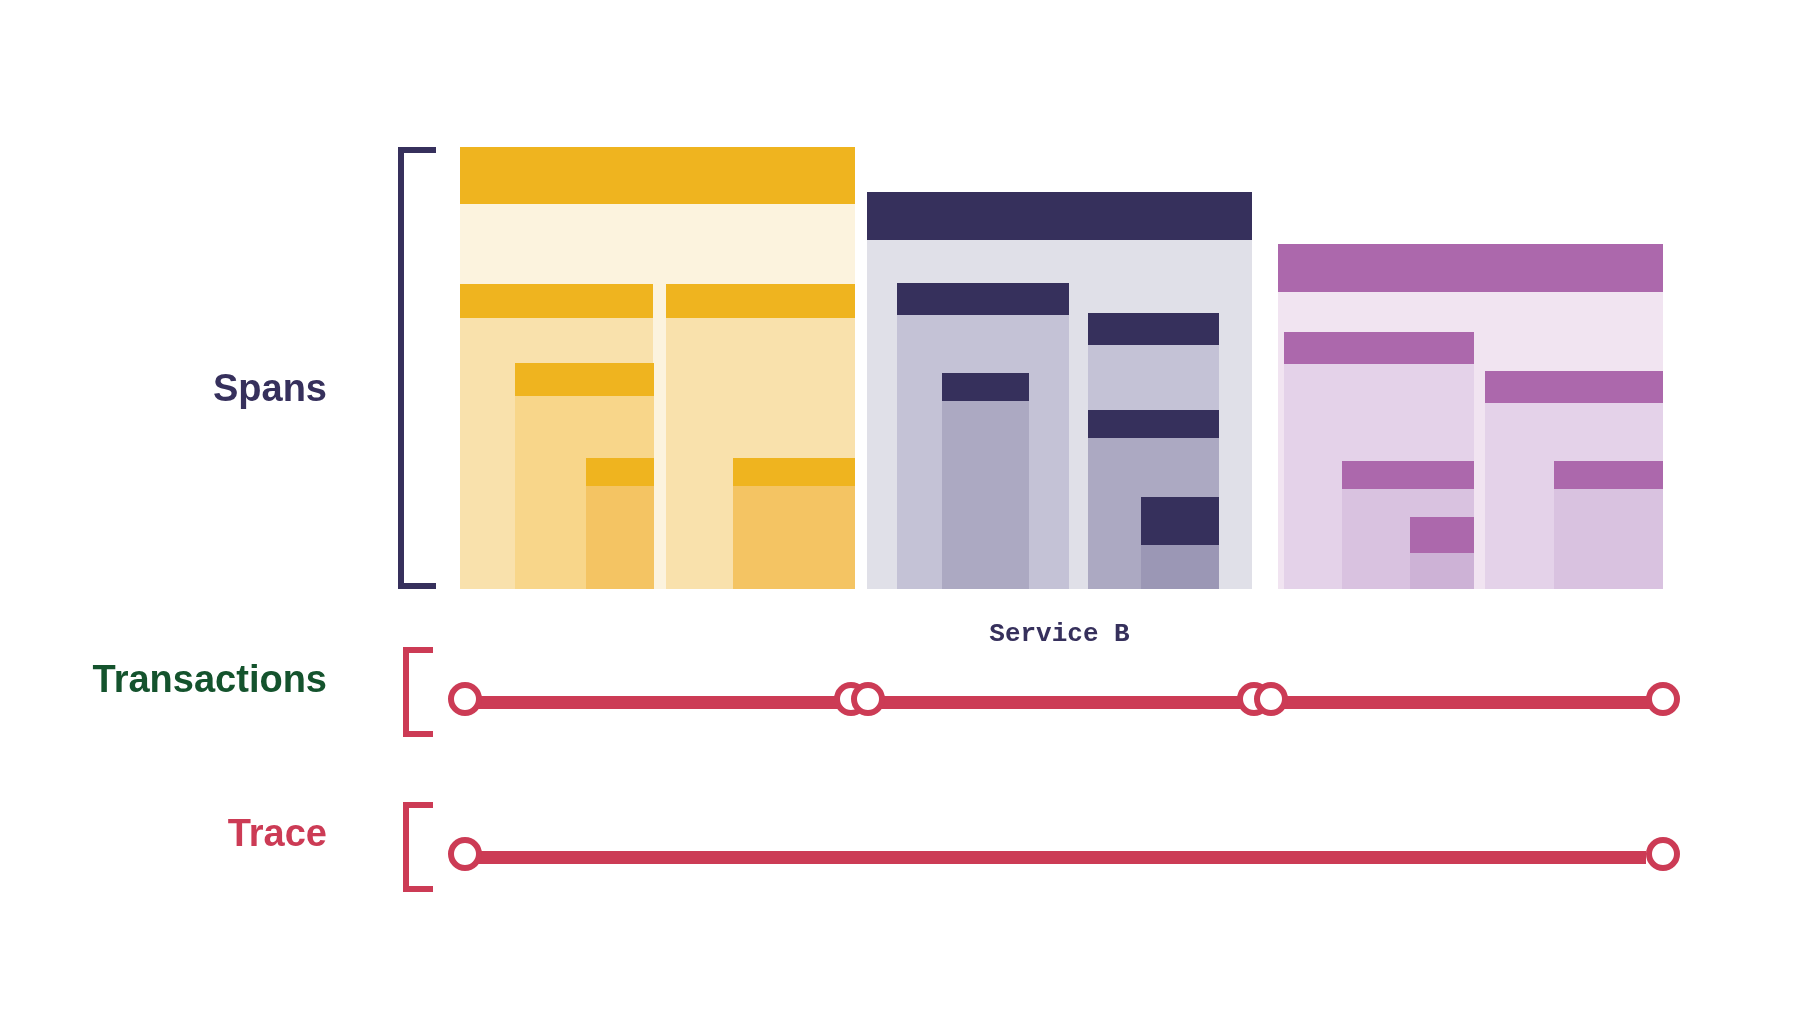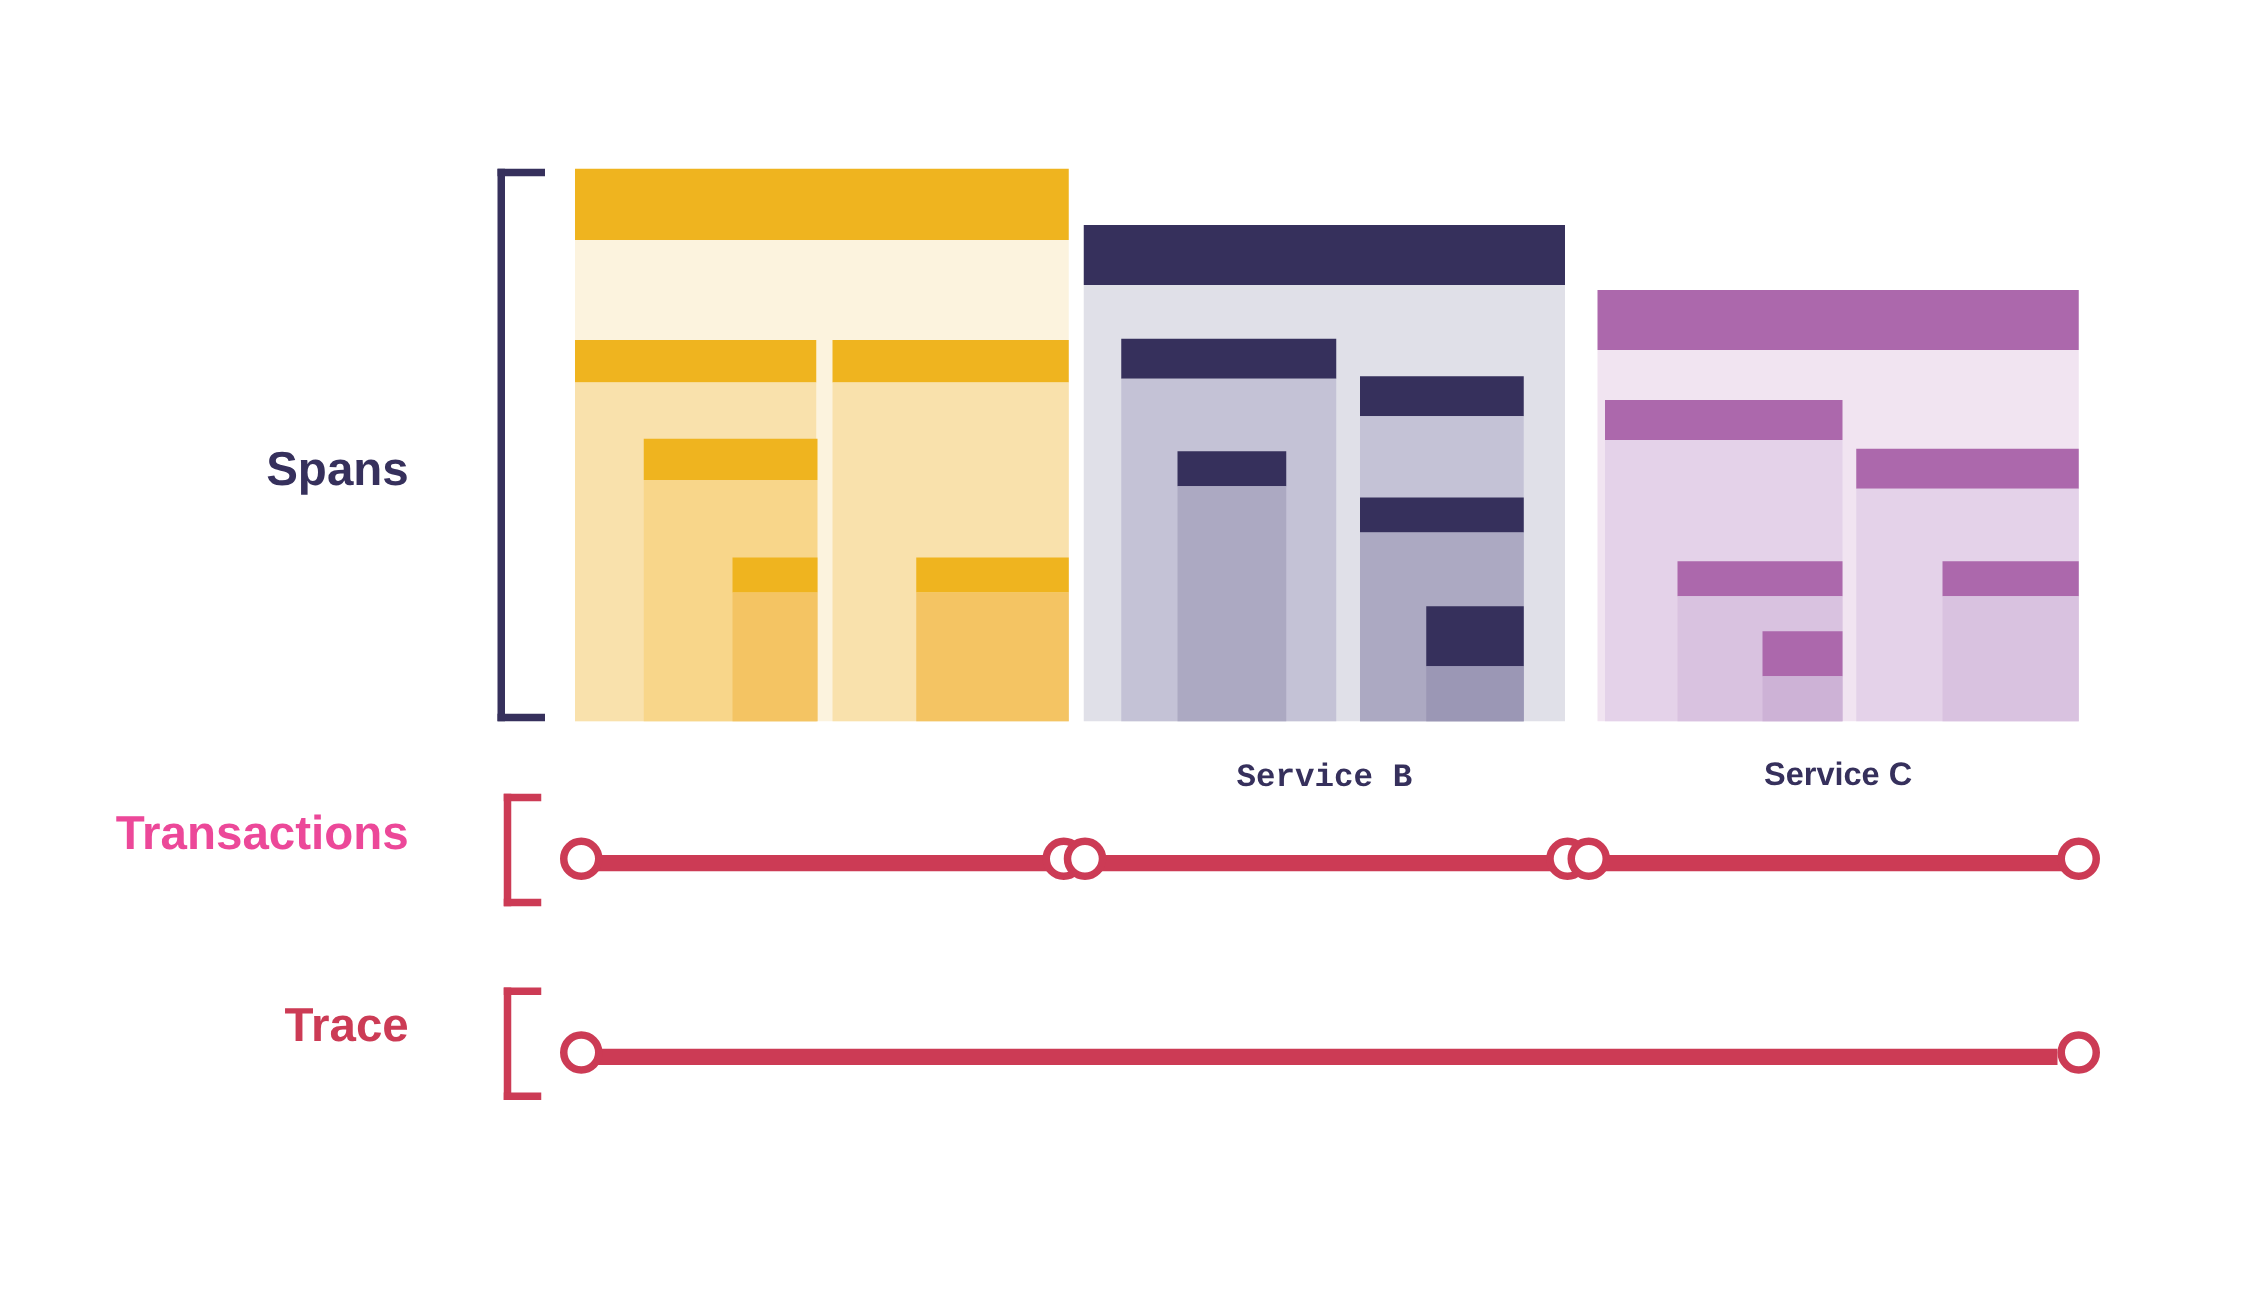--- a/index.html
+++ b/index.html
@@ -1,24 +1,24 @@
 <!DOCTYPE html>
 <html><head>
 <meta charset="utf-8">
 <style>
   html,body{margin:0;padding:0;background:#ffffff;}
   body{width:1800px;height:1031px;position:relative;
        font-family:"Liberation Sans","DejaVu Sans",sans-serif;
        -webkit-font-smoothing:antialiased;overflow:hidden;}
-  .stage{position:absolute;left:0;top:0;width:1800px;height:814px;}
+  .stage{position:absolute;left:0;top:12px;width:1800px;height:814px;}
 
   
   .row-label{position:absolute;font-weight:bold;white-space:nowrap;}
   #label-spans{right:1473px;top:355px;font-size:38px;color:#36305C;}
-  #label-transactions{right:1473px;top:646px;font-size:38px;color:#ec4899;}
+  #label-transactions{right:1473px;top:646px;font-size:38px;color:#14532d;}
   #label-trace{right:1473px;top:800px;font-size:38px;color:#CC3B55;}
 
   
   .bracket{position:absolute;}
   .bracket .vert{position:absolute;left:0;top:0;width:6px;height:100%;}
   .bracket .top,.bracket .bot{position:absolute;left:0;width:38px;height:6px;}
   .bracket .top{top:0;}
   .bracket .bot{bottom:0;}
   #bracket-spans{left:398px;top:135px;width:38px;height:442px;}
   #bracket-spans .vert,#bracket-spans .top,#bracket-spans .bot{background:#36305C;}
@@ -163,21 +163,20 @@
       <div class="body" style="top:36px;height:36px;background:#CDB2D6;"></div>
     </div>
 
     <div class="span" style="left:276px;top:217px;width:109px;height:128px;">
       <div class="head" style="height:28px;background:#AC68AC;"></div>
       <div class="body" style="top:28px;height:100px;background:#D9C2E0;"></div>
     </div>
   </div>
 
   <div class="service-caption" style="left:867px;top:607px;width:385px;font-family:Liberation Mono, monospace;">Service B</div>
-  <div class="service-caption" style="left:1278px;top:604px;width:385px;">Service C</div>
 
   <div class="timeline" style="left:448px;top:670px;width:1232px;">
     <div class="rail" style="left:17px;width:386px;"></div>
     <div class="rail" style="left:420px;width:386px;"></div>
     <div class="rail" style="left:823px;width:392px;"></div>
 
     <div class="node" style="left:0px;"></div>
     <div class="node" style="left:386px;"></div>
     <div class="node" style="left:403px;"></div>
     <div class="node" style="left:789px;"></div>

